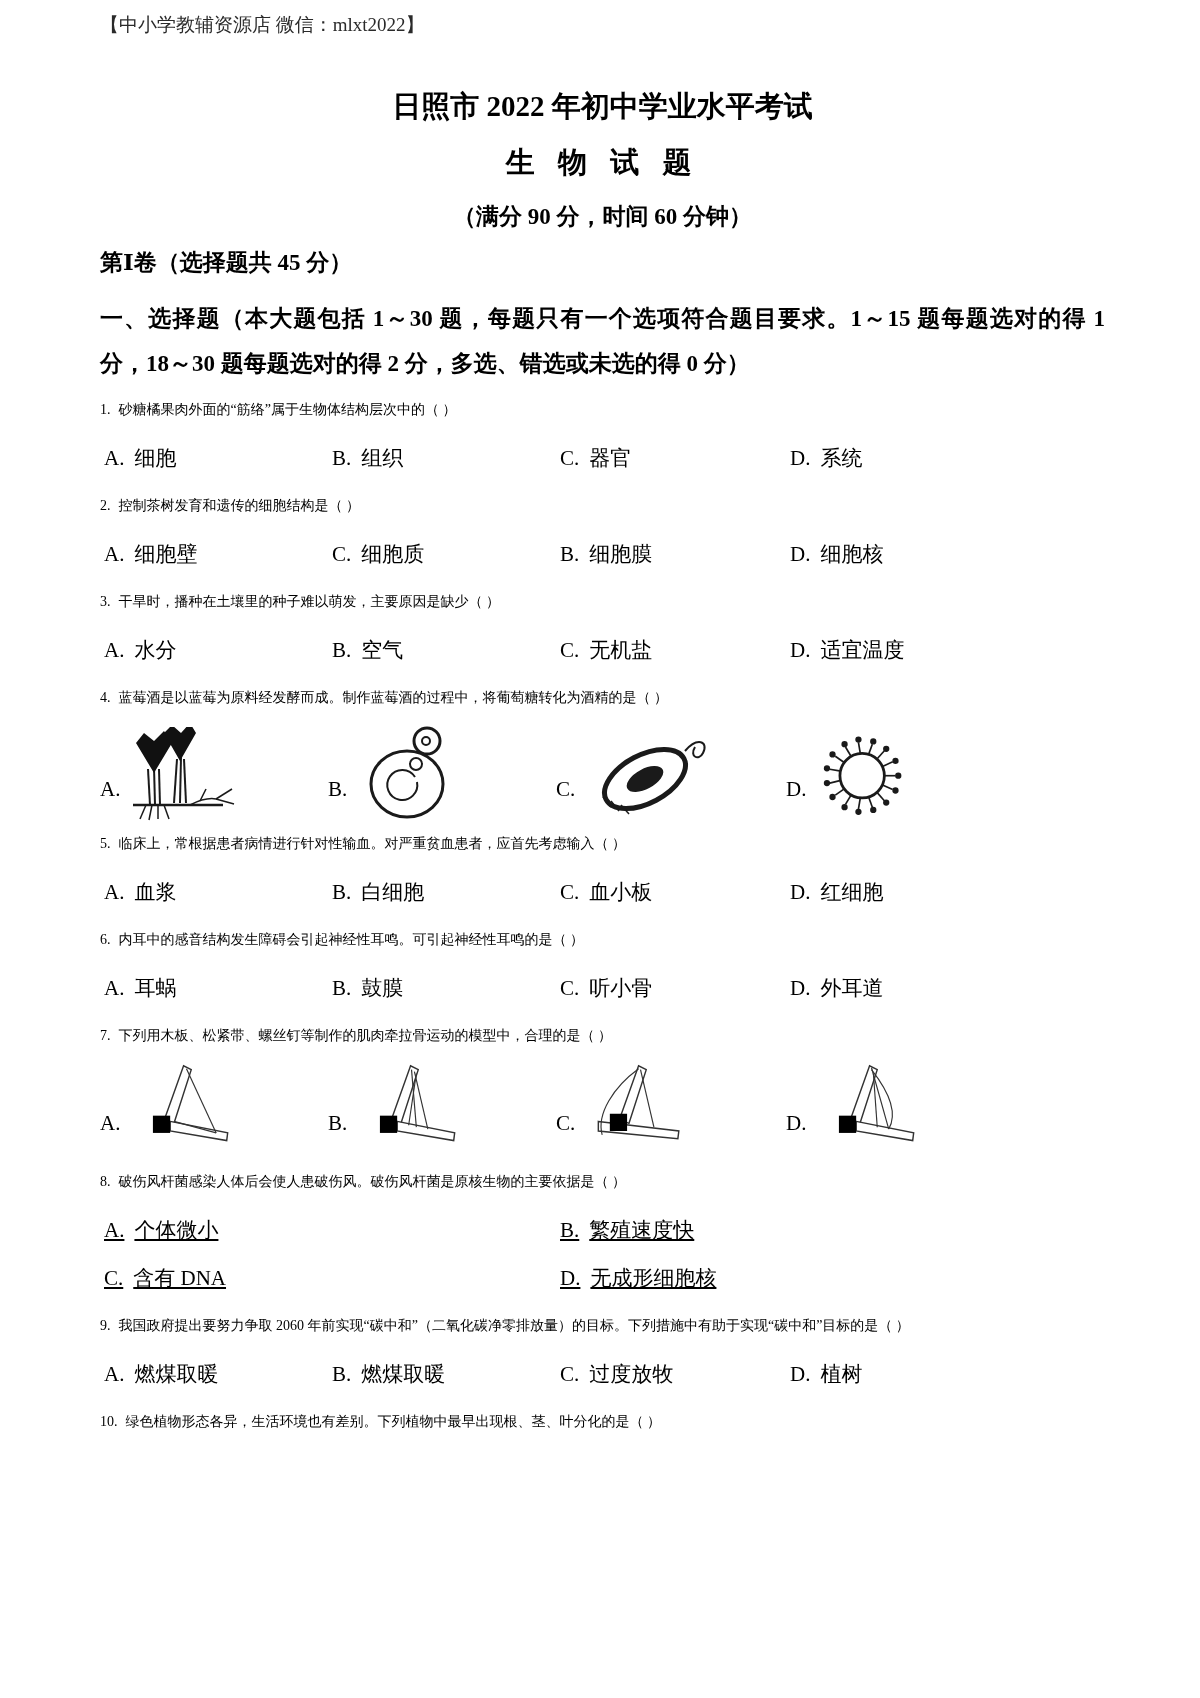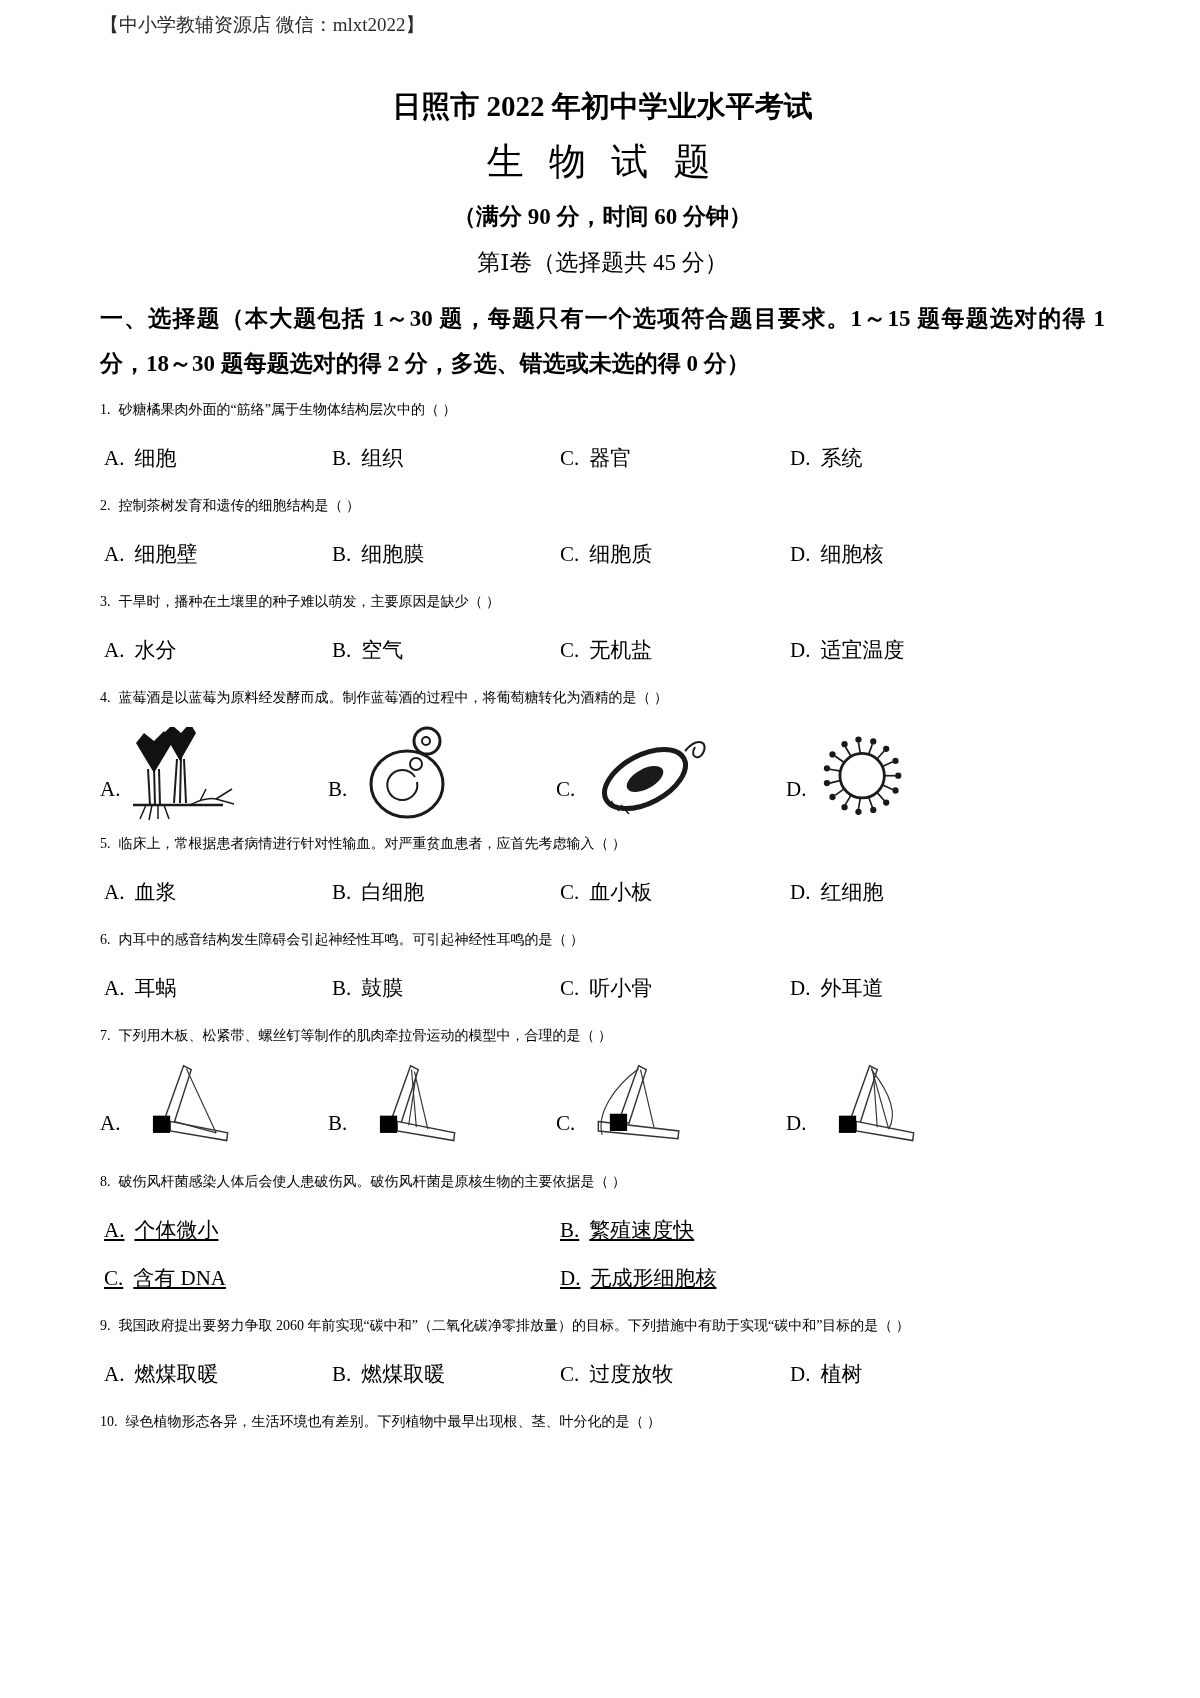--- a/index.html
+++ b/index.html
@@ -4,23 +4,23 @@
 <style>
   html,body{margin:0;padding:0;background:#ffffff;}
   body{
     width:1200px;height:1698px;overflow:hidden;
     font-family:"Liberation Serif","DejaVu Serif",serif;
     color:#000;
   }
   .page{box-sizing:border-box;width:1200px;height:1286px;padding:12px 95px 0 100px;background:#fff;}
   .watermark{font-size:19px;line-height:26px;color:#2a2a2a;margin:0;}
   .title{font-size:29px;font-weight:bold;text-align:center;line-height:36px;margin:50px 0 4px 0;}
-  .subtitle{font-size:37px;font-weight:normal;text-align:center;line-height:36px;letter-spacing:8px;margin:20px 0 0 0;}
+  .subtitle{font-size:29px;font-weight:bold;text-align:center;line-height:36px;letter-spacing:8px;margin:20px 0 0 0;}
   .scoreline{font-size:23px;font-weight:bold;text-align:center;line-height:30px;margin:22px 0 0 0;}
-  .partline{font-size:23px;font-weight:normal;text-align:center;line-height:30px;margin:16px 0 0 0;}
+  .partline{font-size:23px;font-weight:bold;line-height:30px;margin:16px 0 0 0;}
   .intro{font-size:23px;font-weight:bold;line-height:45px;margin:18px 0 2px 0;text-align:justify;}
   .qline{font-size:14px;line-height:44px;margin:0;text-align:justify;}
   .qline .qnum{margin-right:8px;}
   .optrow{display:grid;grid-template-columns:228px 228px 230px 1fr;font-size:21px;line-height:44px;margin:4px;}
   .optrow.two{grid-template-columns:456px 1fr;text-decoration:underline;}
   .opt .olabel{margin-right:10px;}
   .imgrow{display:grid;grid-template-columns:228px 228px 230px 1fr;height:96px;margin:2px 0 4px 0;}
   .imgopt{display:flex;align-items:flex-end;}
   .imgopt .olabel{font-size:21px;line-height:30px;margin:0 8px 18px 0;}
   .figure{display:inline-block;}
@@ -47,22 +47,22 @@
       <span class="opt"><span class="olabel">B.</span><span>组织</span></span>
       <span class="opt"><span class="olabel">C.</span><span>器官</span></span>
       <span class="opt"><span class="olabel">D.</span><span>系统</span></span>
     </div>
   </div>
 
   <div>
     <p class="qline"><span class="qnum">2.</span><span>控制茶树发育和遗传的细胞结构是（      ）</span></p>
     <div class="optrow">
       <span class="opt"><span class="olabel">A.</span><span>细胞壁</span></span>
+      <span class="opt"><span class="olabel">C.</span><span>细胞质</span></span>
       <span class="opt"><span class="olabel">B.</span><span>细胞膜</span></span>
-      <span class="opt"><span class="olabel">C.</span><span>细胞质</span></span>
       <span class="opt"><span class="olabel">D.</span><span>细胞核</span></span>
     </div>
   </div>
 
   <div>
     <p class="qline"><span class="qnum">3.</span><span>干旱时，播种在土壤里的种子难以萌发，主要原因是缺少（      ）</span></p>
     <div class="optrow">
       <span class="opt"><span class="olabel">A.</span><span>水分</span></span>
       <span class="opt"><span class="olabel">B.</span><span>空气</span></span>
       <span class="opt"><span class="olabel">C.</span><span>无机盐</span></span>

